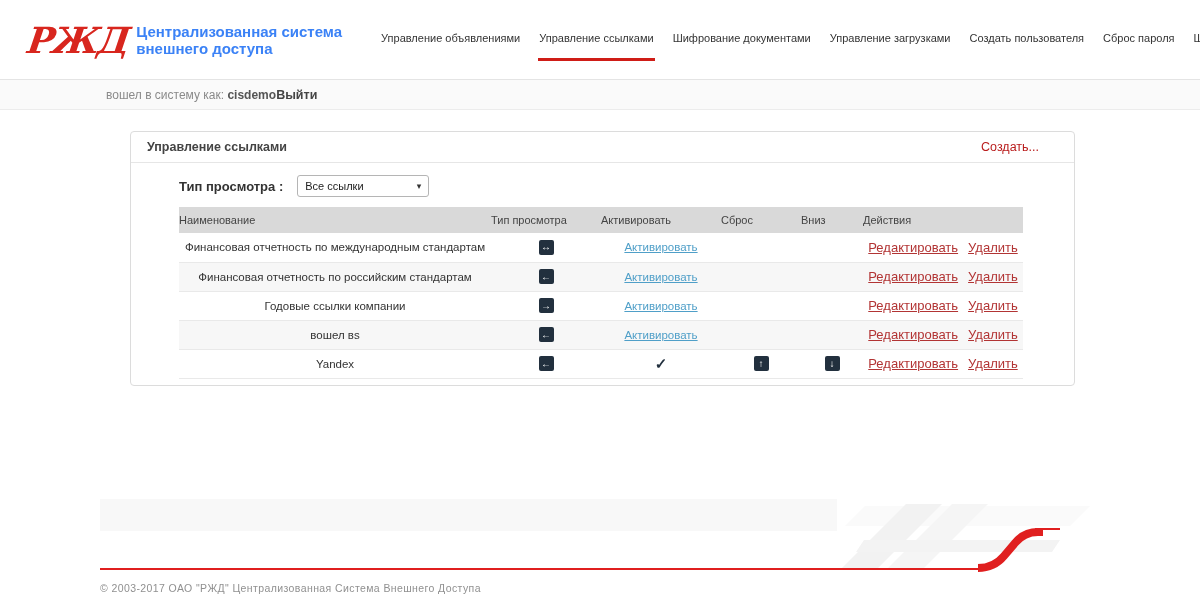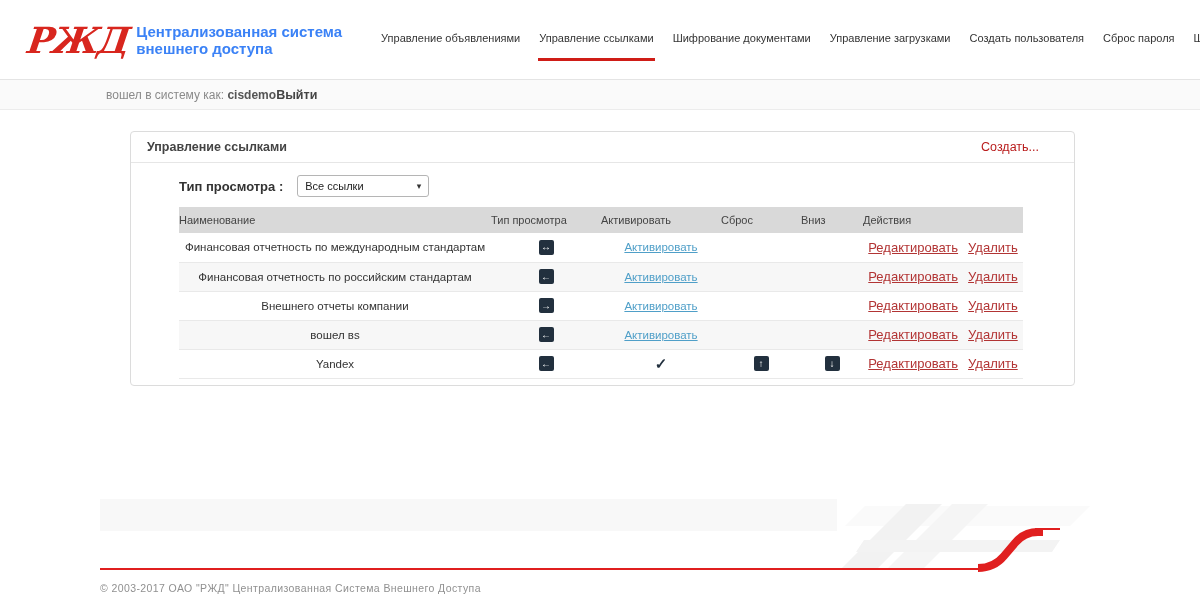--- a/index.html
+++ b/index.html
@@ -136,21 +136,21 @@
             </tr>
             <tr class="alt">
               <td><span>Финансовая отчетность по российским стандартам</span></td>
               <td><span class="icon-box">←</span></td>
               <td><a class="link-blue" href="#">Активировать</a></td>
               <td></td>
               <td></td>
               <td><a class="link-red" href="#">Редактировать</a><a class="link-red" href="#">Удалить</a></td>
             </tr>
             <tr>
-              <td><span>Внешнего отчеты компании</span></td>
+              <td><span>Годовые ссылки компании</span></td>
               <td><span class="icon-box">→</span></td>
               <td><a class="link-blue" href="#">Активировать</a></td>
               <td></td>
               <td></td>
               <td><a class="link-red" href="#">Редактировать</a><a class="link-red" href="#">Удалить</a></td>
             </tr>
             <tr class="alt">
               <td><span>вошел вs</span></td>
               <td><span class="icon-box">←</span></td>
               <td><a class="link-blue" href="#">Активировать</a></td>

